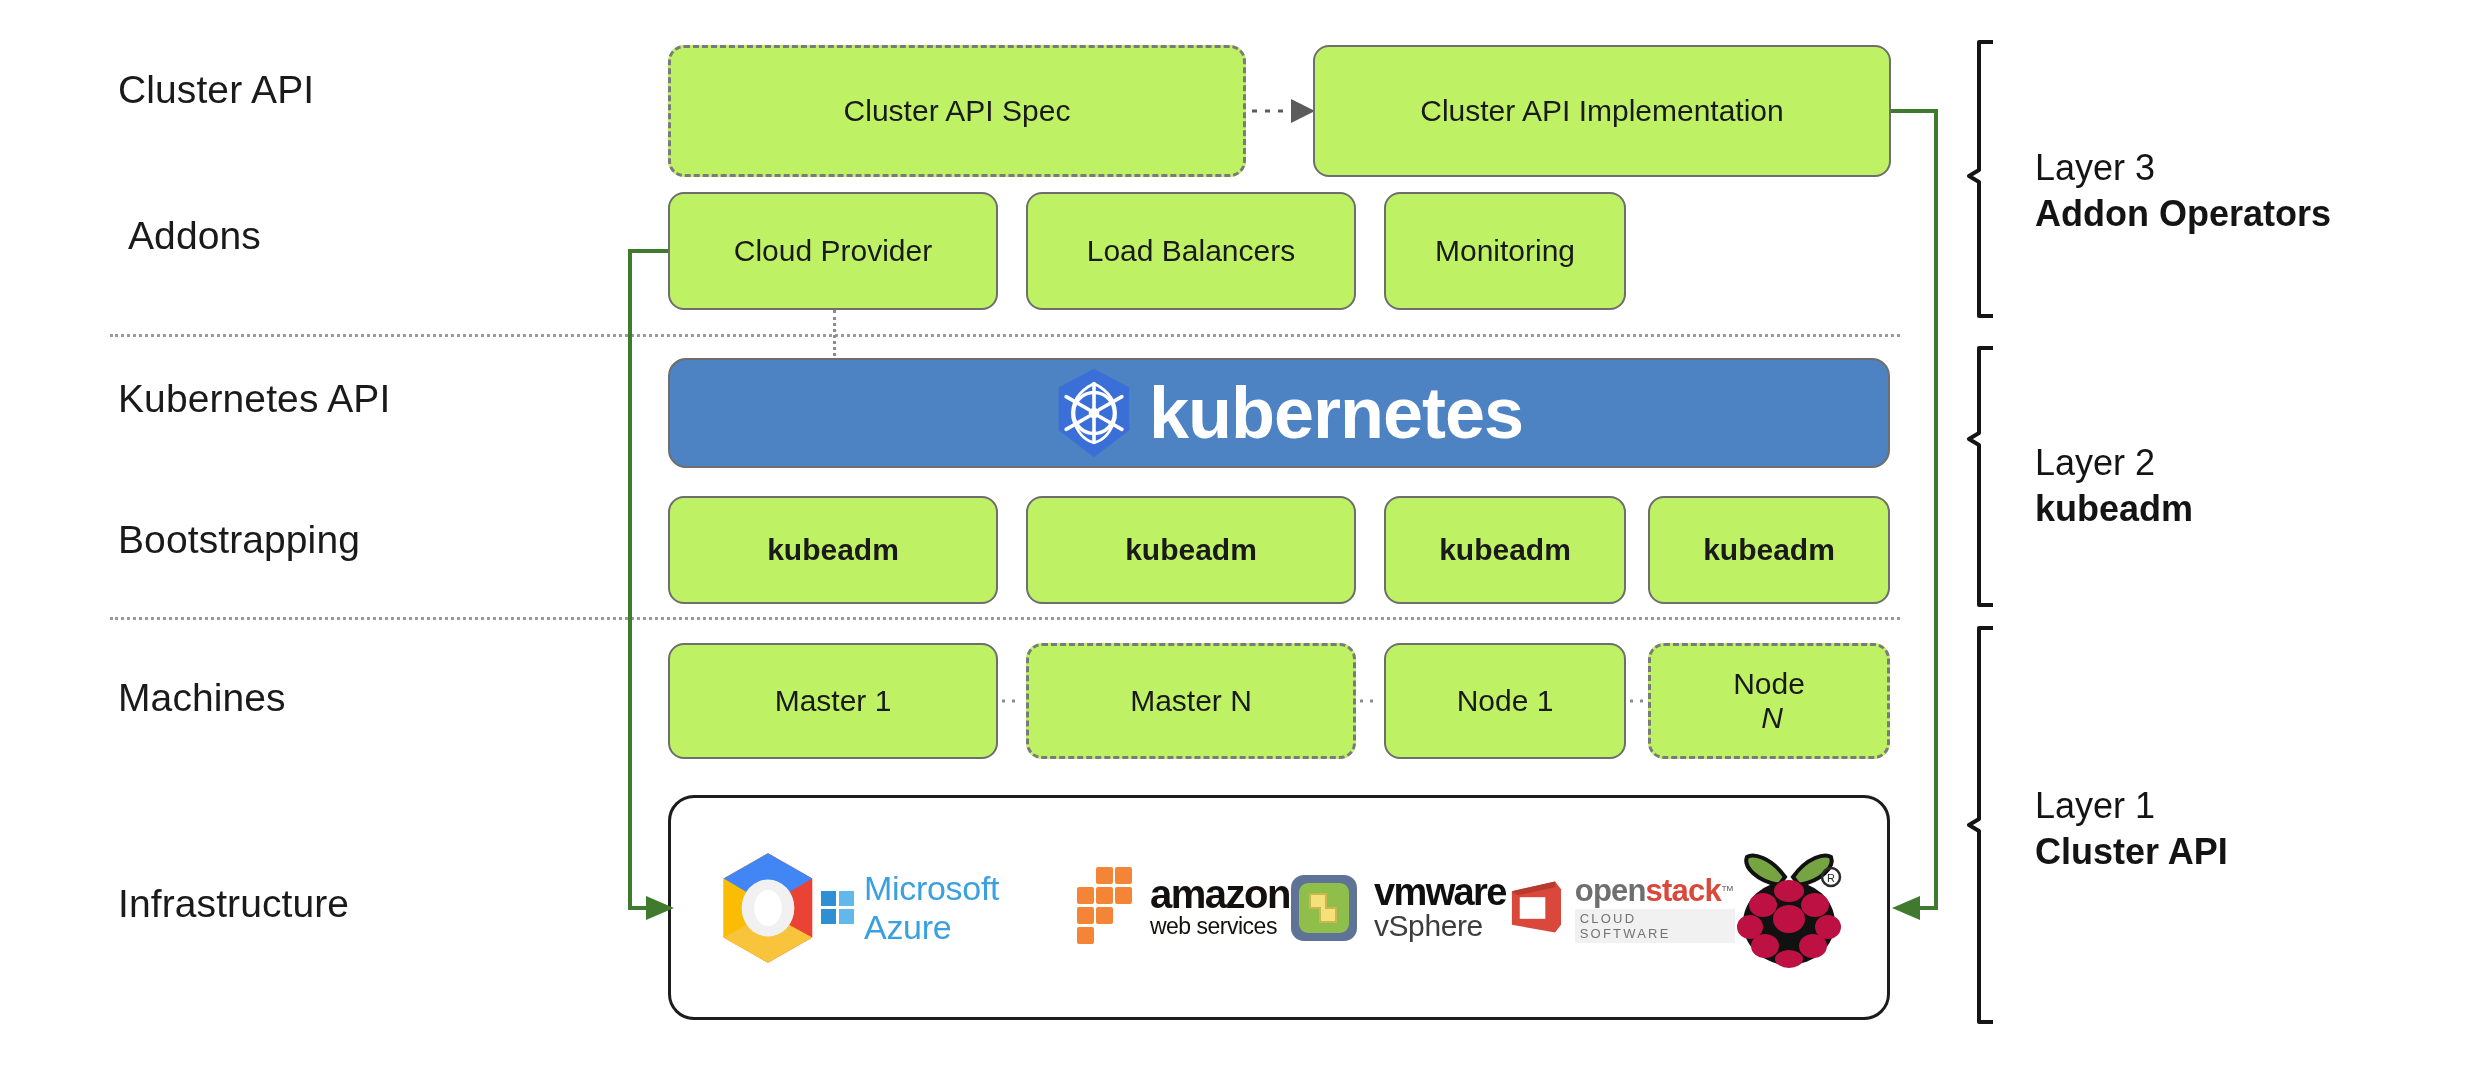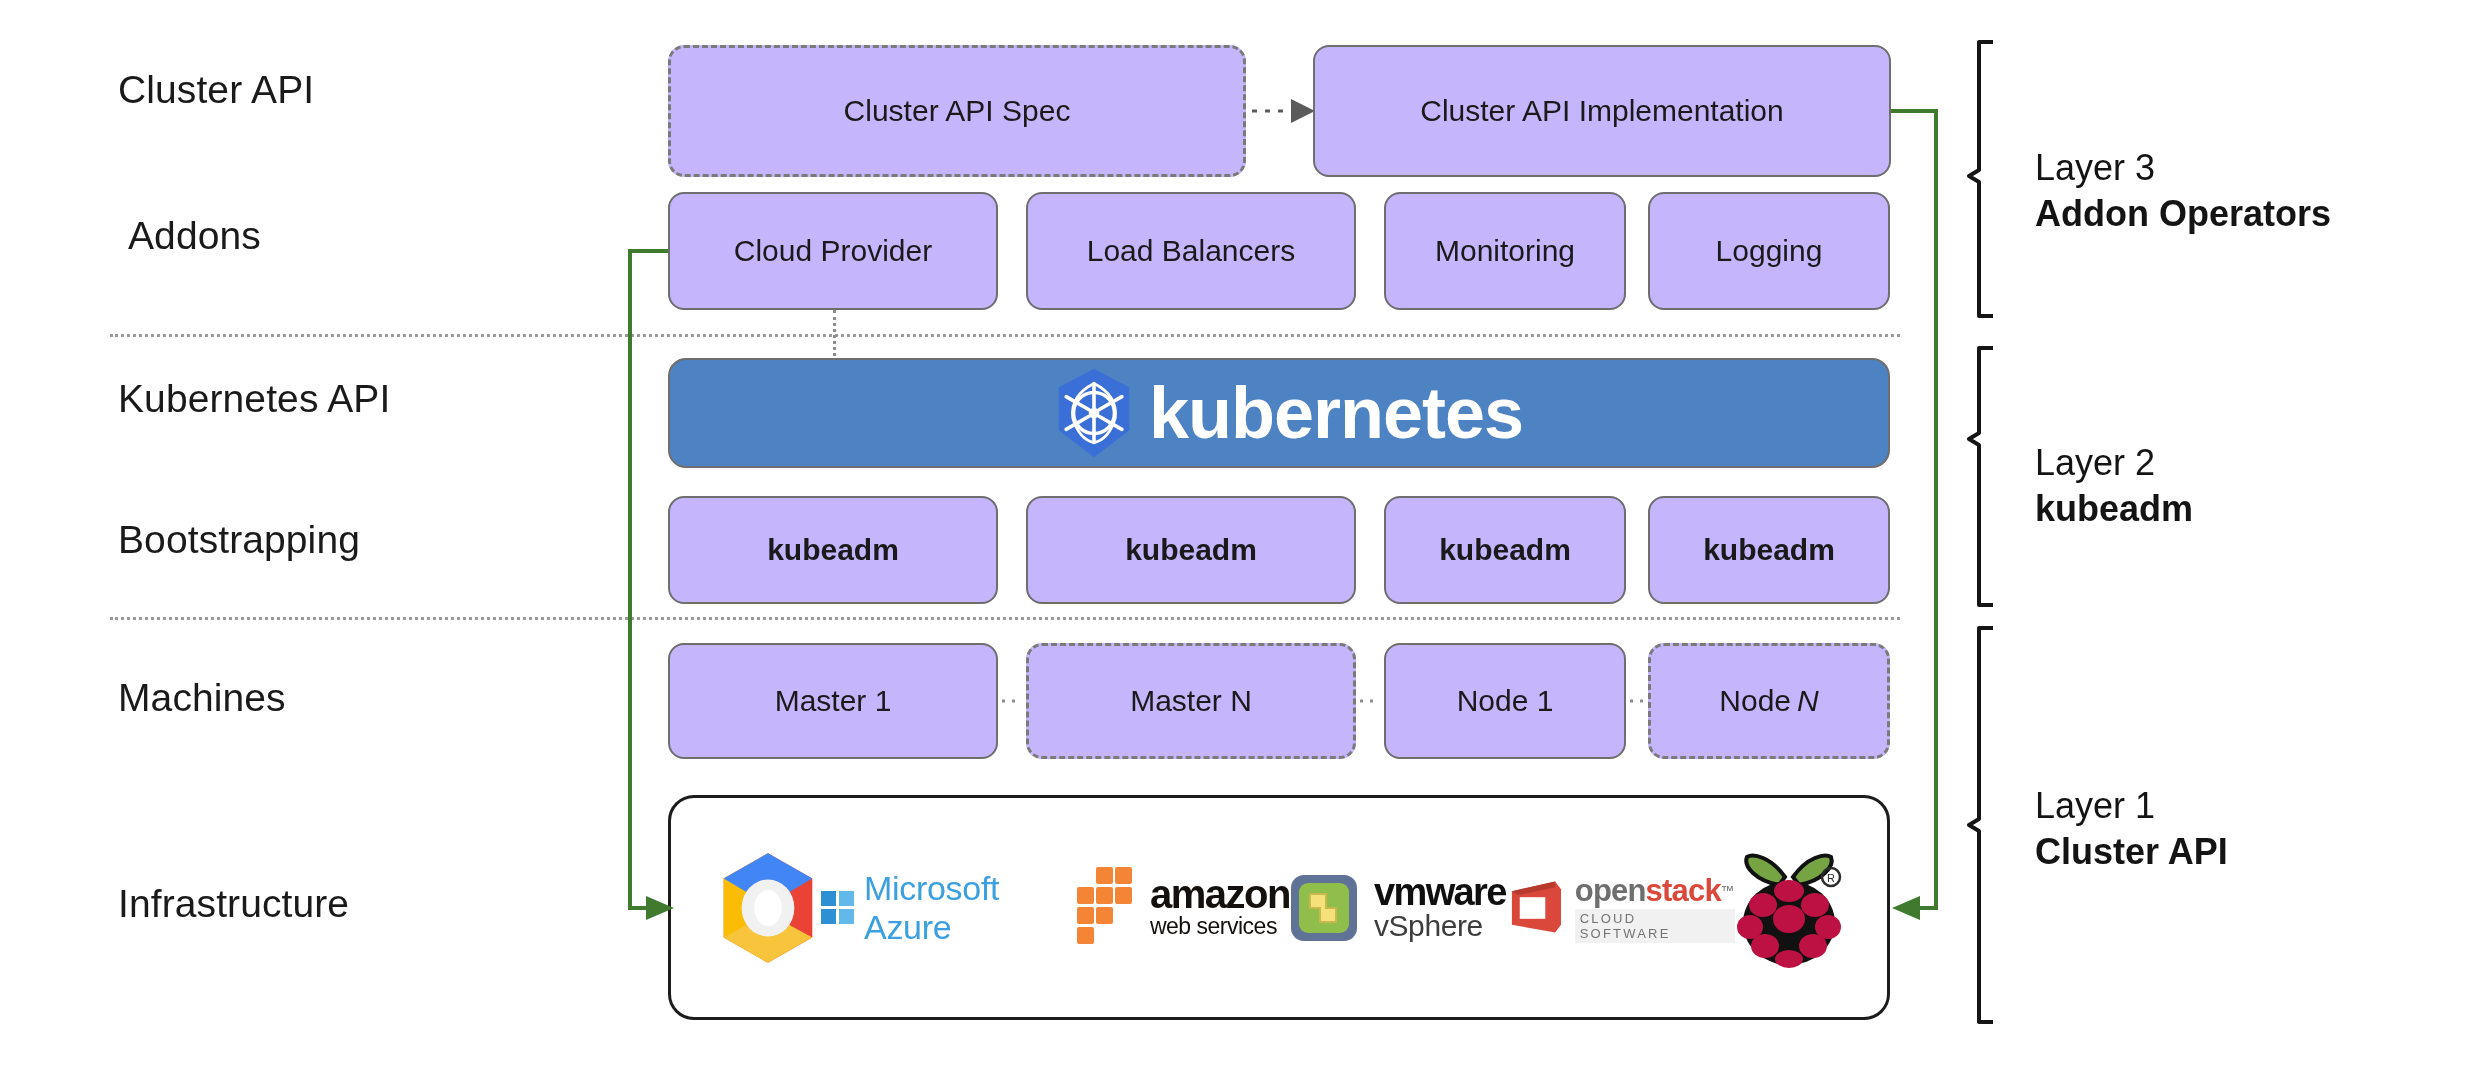--- a/index.html
+++ b/index.html
@@ -16,21 +16,21 @@
     position: absolute;
     font-size: 39px;
     color: #1a1a1a;
     white-space: nowrap;
     letter-spacing: .1px;
   }
 
   
   .box {
     position: absolute;
-    background: #c4b5fd;
+    background: #bef264;
     border: 2.5px solid #6e6e6e;
     border-radius: 16px;
     display: flex;
     align-items: center;
     justify-content: center;
     font-size: 30px;
     color: #1a1a1a;
   }
   .box.dashed {
     border-style: dashed;
@@ -152,23 +152,20 @@
   </div>
 
   <div class="box" style="left:1026px; top:192px; width:330px; height:118px;">
     <span>Load Balancers</span>
   </div>
   <div class="box" style="left:668px; top:192px; width:330px; height:118px;">
     <span>Cloud Provider</span>
   </div>
   <div class="box" style="left:1384px; top:192px; width:242px; height:118px;">
     <span>Monitoring</span>
-  </div>
-  <div class="box" style="left:1648px; top:192px; width:242px; height:118px;">
-    <span>Logging</span>
   </div>
 
   <div class="k8s-banner" style="left:668px; top:358px; width:1222px; height:110px;padding-left:18px;">
     <span style="display:flex;align-items:center;">
       <svg width="82" height="92" viewBox="0 0 100 112">
         <polygon points="50,2 93,25 93,77 50,110 7,77 7,25" fill="#3a6fd8"></polygon>
         <g stroke="#ffffff" stroke-width="4.4" fill="none" stroke-linecap="round">
           <circle cx="50" cy="56" r="25"></circle>
           <circle cx="50" cy="56" r="6.5" fill="#ffffff" stroke="none"></circle>
           <line x1="50" y1="20" x2="50" y2="49"></line>
@@ -209,21 +206,21 @@
     <line x1="1002" y1="701" x2="1022" y2="701" stroke="#8c8c8c" stroke-width="3" stroke-dasharray="3 7"></line>
     <line x1="1360" y1="701" x2="1380" y2="701" stroke="#8c8c8c" stroke-width="3" stroke-dasharray="3 7"></line>
     <line x1="1630" y1="701" x2="1648" y2="701" stroke="#8c8c8c" stroke-width="3" stroke-dasharray="3 7"></line>
   </svg>
   <div class="box dashed" style="left:1026px; top:643px; width:330px; height:116px;">
     <span>Master N</span>
   </div>
   <div class="box" style="left:1384px; top:643px; width:242px; height:116px;">
     <span>Node 1</span>
   </div>
-  <div class="box dashed" style="left:1648px; top:643px; width:242px; height:116px;">
+  <div class="box dashed" style="left:1648px; top:643px; width:242px; height:116px;flex-direction:column;">
     <span>Node</span>
       <span class="ital">N</span>
   </div>
 
   <div class="infra" style="left:668px; top:795px; width:1222px; height:225px;">
 
     <span class="logo-slot">
       <svg width="106" height="116" viewBox="0 0 100 110">
         <path d="M50,3 L92,27 L92,83 L50,107 L8,83 L8,27 Z" fill="#ea4335"></path>
         <path d="M50,3 L8,27 L8,83 L50,107 Z" fill="#fbbc05"></path>

